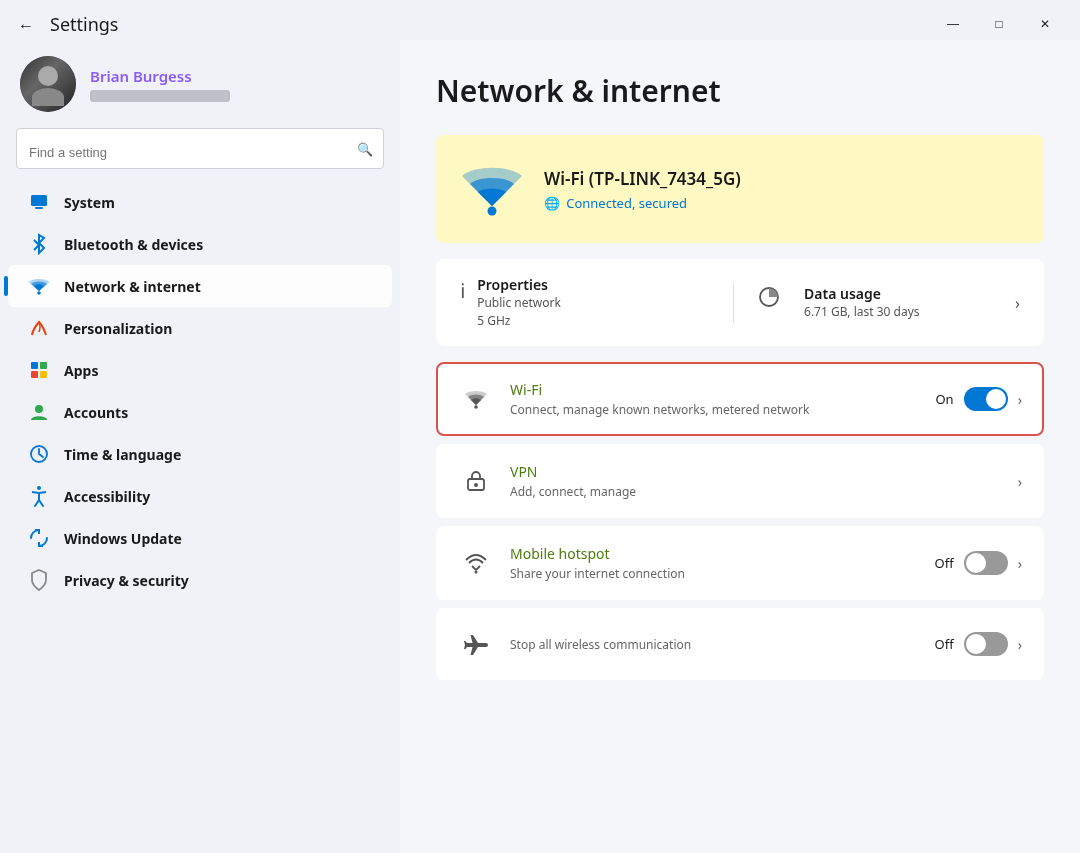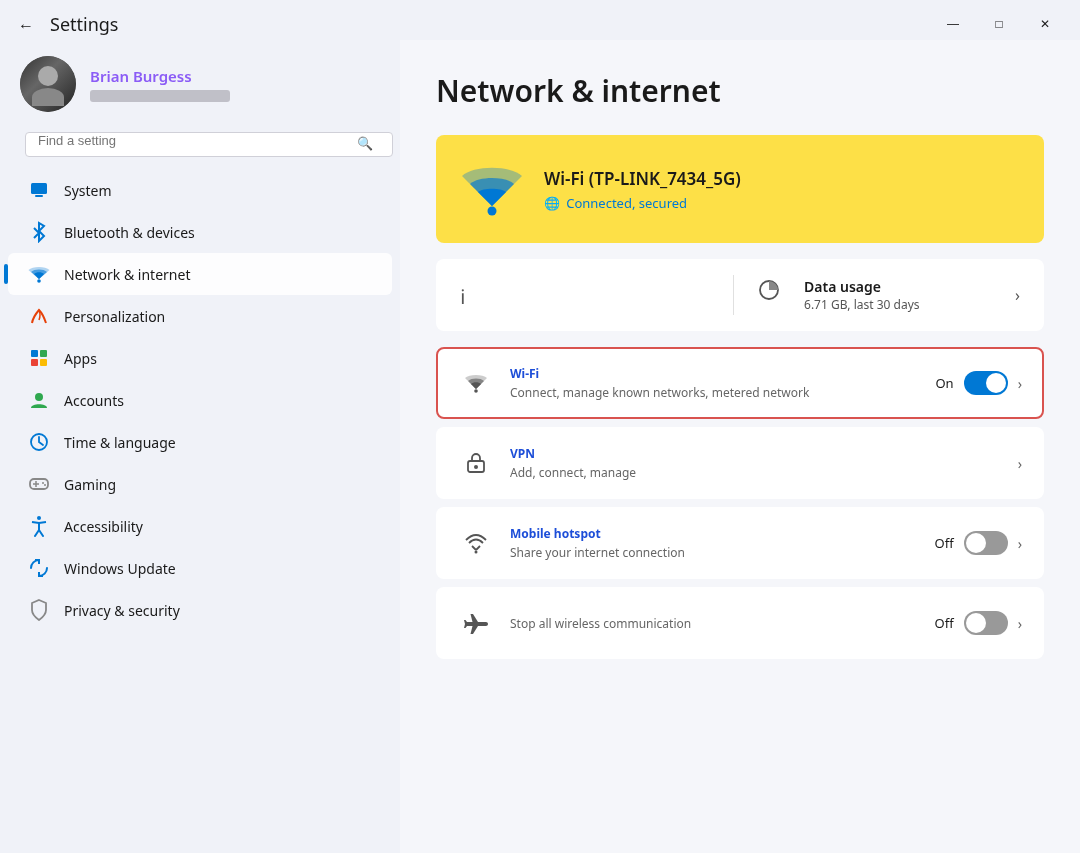--- a/index.html
+++ b/index.html
@@ -130,28 +130,27 @@
       background: #c0c0c8;
       border-radius: 3px;
     }
 
     .search-box {
       margin: 0 16px 12px 16px;
       position: relative;
     }
     .search-input {
       width: 100%;
-      padding: 0 36px 8px 12px;
+      padding: 16px 36px 8px 12px;
       border: 1px solid #d0d0d8;
       border-radius: 4px;
       background: white;
       font-size: 13px;
       color: #555;
       outline: none;
-      margin-left: 9px;
     }
     .search-icon-wrap {
       position: absolute;
       right: 10px;
       top: 50%;
       transform: translateY(-50%);
       color: #555;
       font-size: 13px;
     }
 
@@ -184,40 +183,41 @@
       height: 22px;
       display: flex;
       align-items: center;
       justify-content: center;
       flex-shrink: 0;
       font-size: 18px;
     }
     .nav-label {
       font-size: 14px;
       color: #1a1a1a;
+      font-weight: bold;
     }
 
     
     .main-content {
       flex: 1;
       background: #f5f6fa;
       overflow-y: auto;
       padding: 30px 36px 30px 36px;
     }
 
     .page-title {
       font-size: 30px;
       font-weight: 600;
       color: #1a1a1a;
       margin-bottom: 24px;
     }
 
     
     .hero-card {
-      background: #fde047;
+      background: #fef9c3;
       border-radius: 8px;
       padding: 22px 24px;
       margin-bottom: 16px;
       display: flex;
       align-items: center;
       gap: 20px;
     }
     .wifi-icon-large {
       width: 64px;
       height: 64px;
@@ -310,23 +310,23 @@
       align-items: center;
       justify-content: center;
       font-size: 20px;
       color: #555;
       flex-shrink: 0;
     }
     .setting-text {
       flex: 1;
     }
     .setting-text h3 {
-      font-size: 12px;
-      font-weight: 700;
-      color: #1d4ed8;
+      font-size: 14px;
+      font-weight: 400;
+      color: #4d7c0f;
       margin-bottom: 2px;
     }
     .setting-text p {
       font-size: 12px;
       color: #666;
     }
     .setting-right {
       display: flex;
       align-items: center;
       gap: 10px;
@@ -483,32 +483,20 @@
       <div class="nav-item">
         <div class="nav-icon">
           <svg width="20" height="20" viewBox="0 0 20 20" fill="none">
             <circle cx="10" cy="10" r="8" stroke="#0078d4" stroke-width="1.8" fill="none"></circle>
             <path d="M10 5 L10 10 L14 13" stroke="#0078d4" stroke-width="1.8" stroke-linecap="round" fill="none"></path>
           </svg>
         </div>
         <span class="nav-label">Time &amp; language</span>
       </div>
 
-      <div class="nav-item">
-        <div class="nav-icon">
-          <svg width="22" height="16" viewBox="0 0 22 16" fill="none">
-            <rect x="2" y="3" width="18" height="10" rx="4" stroke="#888" stroke-width="1.8" fill="none"></rect>
-            <line x1="8" y1="5" x2="8" y2="11" stroke="#888" stroke-width="1.5"></line>
-            <line x1="5" y1="8" x2="11" y2="8" stroke="#888" stroke-width="1.5"></line>
-            <circle cx="15" cy="7" r="1" fill="#888"></circle>
-            <circle cx="17" cy="9" r="1" fill="#888"></circle>
-          </svg>
-        </div>
-        <span class="nav-label">Gaming</span>
-      </div>
 
       <div class="nav-item">
         <div class="nav-icon">
           <svg width="20" height="22" viewBox="0 0 20 22" fill="none">
             <circle cx="10" cy="3" r="2" fill="#0078d4"></circle>
             <path d="M3 7 L10 8 L17 7" stroke="#0078d4" stroke-width="2" fill="none"></path>
             <path d="M10 8 L10 15 L6 21" stroke="#0078d4" stroke-width="2" fill="none" stroke-linecap="round"></path>
             <path d="M10 15 L14 21" stroke="#0078d4" stroke-width="2" fill="none" stroke-linecap="round"></path>
           </svg>
         </div>
@@ -555,20 +543,25 @@
         <div class="hero-status">
           <span>🌐</span>
           <span>Connected, secured</span>
         </div>
       </div>
     </div>
 
     <div class="properties-row">
       <div class="prop-item" style="cursor:pointer;">
         <div class="prop-icon">ℹ</div>
+        <div class="prop-text">
+          <h3>Properties</h3>
+          <p>Public network</p>
+          <p>5 GHz</p>
+        </div>
       </div>
       <div class="prop-divider"></div>
       <div class="prop-item" style="cursor:pointer;gap:24px;">
         <div class="prop-icon">
           <svg width="22" height="22" viewBox="0 0 22 22" fill="none">
             <circle cx="11" cy="11" r="9" stroke="#555" stroke-width="1.8" fill="none"></circle>
             <path d="M11 11 L11 2 A9 9 0 0 1 20 11 Z" fill="#888"></path>
           </svg>
         </div>
         <div class="prop-text">

